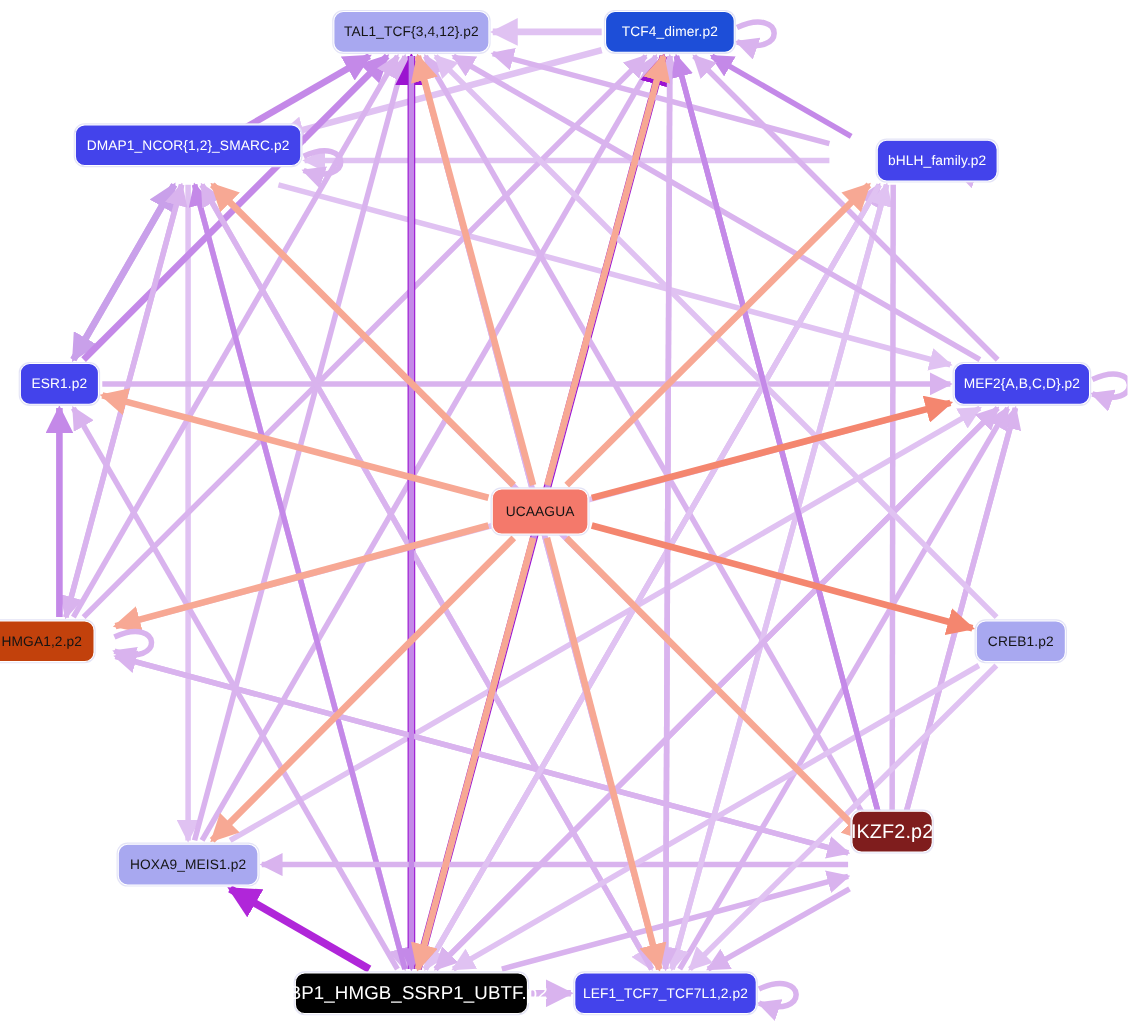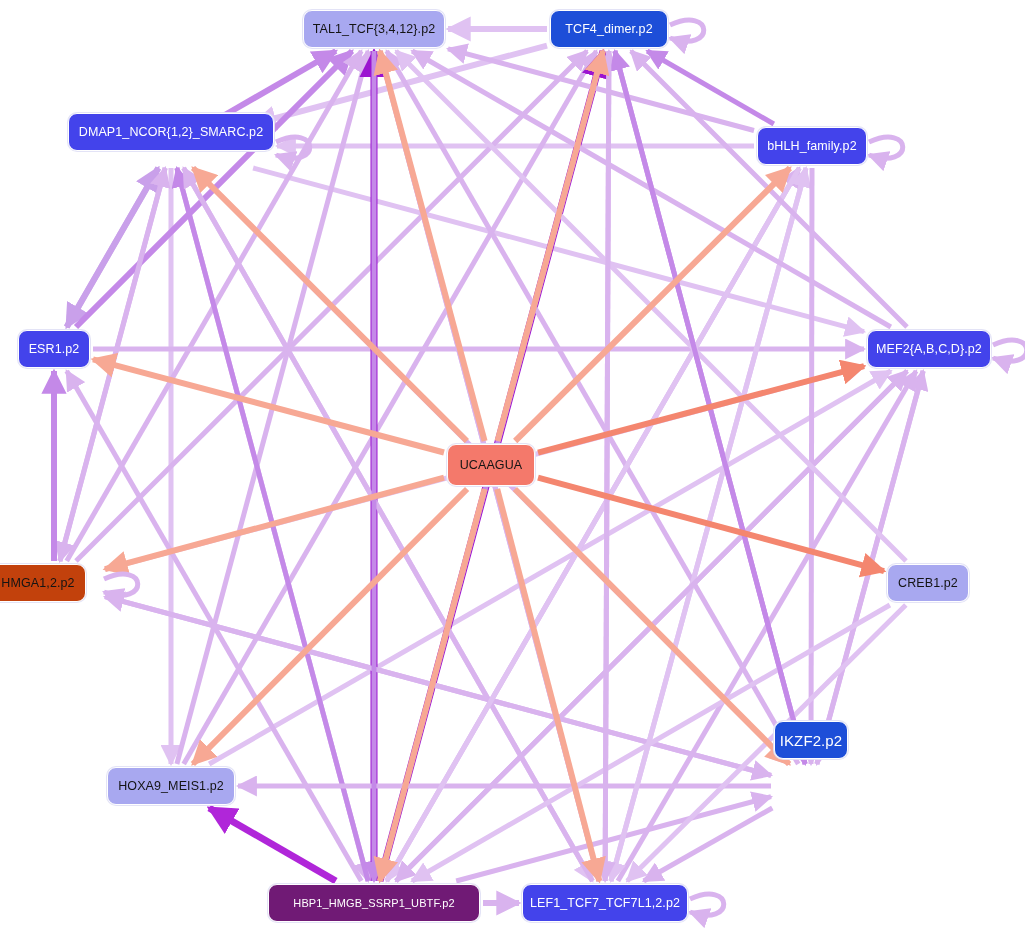--- a/index.html
+++ b/index.html
@@ -127,43 +127,43 @@
     </svg>
 <div class="node" style="left: 374px; top: 29px; width: 142px; height: 38px; background: rgb(168, 168, 240); color: rgb(20, 20, 20); font-size: 12.5px;">
       <span class="node-label">TAL1_TCF{3,4,12}.p2</span>
     </div>
     <div class="node" style="left: 609px; top: 29px; width: 118px; height: 38px; background: #1d4ed8; color: rgb(255, 255, 255); font-size: 12.5px;">
       <span class="node-label">TCF4_dimer.p2</span>
     </div>
     <div class="node" style="left: 171px; top: 132px; width: 206px; height: 38px; background: rgb(67, 67, 235); color: rgb(255, 255, 255); font-size: 12.5px;">
       <span class="node-label">DMAP1_NCOR{1,2}_SMARC.p2</span>
     </div>
-    <div class="node" style="left: 812px; top: 146px; width: 110px; height: 38px; background: rgb(67, 67, 235); color: rgb(255, 255, 255); font-size: 12.5px;">
+    <div class="node" style="left: 852px; top: 146px; width: 110px; height: 38px; background: rgb(67, 67, 235); color: rgb(255, 255, 255); font-size: 12.5px;">
       <span class="node-label">bHLH_family.p2</span>
     </div>
     <div class="node" style="left: 54px; top: 349px; width: 72px; height: 38px; background: rgb(67, 67, 235); color: rgb(255, 255, 255); font-size: 12.5px;">
       <span class="node-label">ESR1.p2</span>
     </div>
     <div class="node" style="left: 929px; top: 349px; width: 124px; height: 38px; background: rgb(67, 67, 235); color: rgb(255, 255, 255); font-size: 12.5px;">
       <span class="node-label">MEF2{A,B,C,D}.p2</span>
     </div>
     <div class="node" style="left: 491px; top: 465px; width: 88px; height: 42px; background: rgb(244, 121, 107); color: rgb(20, 20, 20); font-size: 12.5px;">
       <span class="node-label">UCAAGUA</span>
     </div>
     <div class="node" style="left: 38px; top: 583px; width: 96px; height: 38px; background: #c2410c; color: rgb(20, 20, 20); font-size: 12.5px;">
       <span class="node-label">HMGA1,2.p2</span>
     </div>
     <div class="node" style="left: 928px; top: 583px; width: 82px; height: 38px; background: rgb(168, 168, 240); color: rgb(20, 20, 20); font-size: 12.5px;">
       <span class="node-label">CREB1.p2</span>
     </div>
     <div class="node" style="left: 171px; top: 786px; width: 128px; height: 38px; background: rgb(168, 168, 240); color: rgb(20, 20, 20); font-size: 12.5px;">
       <span class="node-label">HOXA9_MEIS1.p2</span>
     </div>
-    <div class="node" style="left: 811px; top: 740px; width: 74px; height: 38px; background: #1d4ed8; color: rgb(255, 255, 255); font-size: 15px;">
+    <div class="node" style="left: 811px; top: 756px; width: 74px; height: 38px; background: #7f1d1d; color: rgb(255, 255, 255); font-size: 18px;">
       <span class="node-label">IKZF2.p2</span>
     </div>
-    <div class="node" style="left: 374px; top: 903px; width: 212px; height: 38px; background: #701a75; color: rgb(255, 255, 255); font-size: 11px;">
+    <div class="node" style="left: 374px; top: 903px; width: 212px; height: 38px; background: #000000; color: rgb(255, 255, 255); font-size: 17px;">
       <span class="node-label">HBP1_HMGB_SSRP1_UBTF.p2</span>
     </div>
     <div class="node" style="left: 605px; top: 903px; width: 166px; height: 38px; background: rgb(67, 67, 235); color: rgb(255, 255, 255); font-size: 12.5px;">
       <span class="node-label">LEF1_TCF7_TCF7L1,2.p2</span>
     </div>
   </div>
 
 </body></html>

